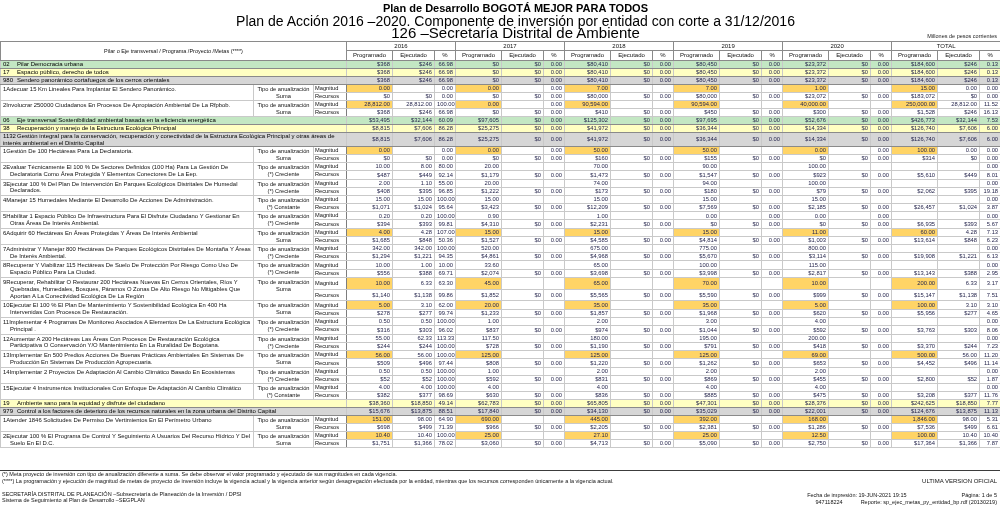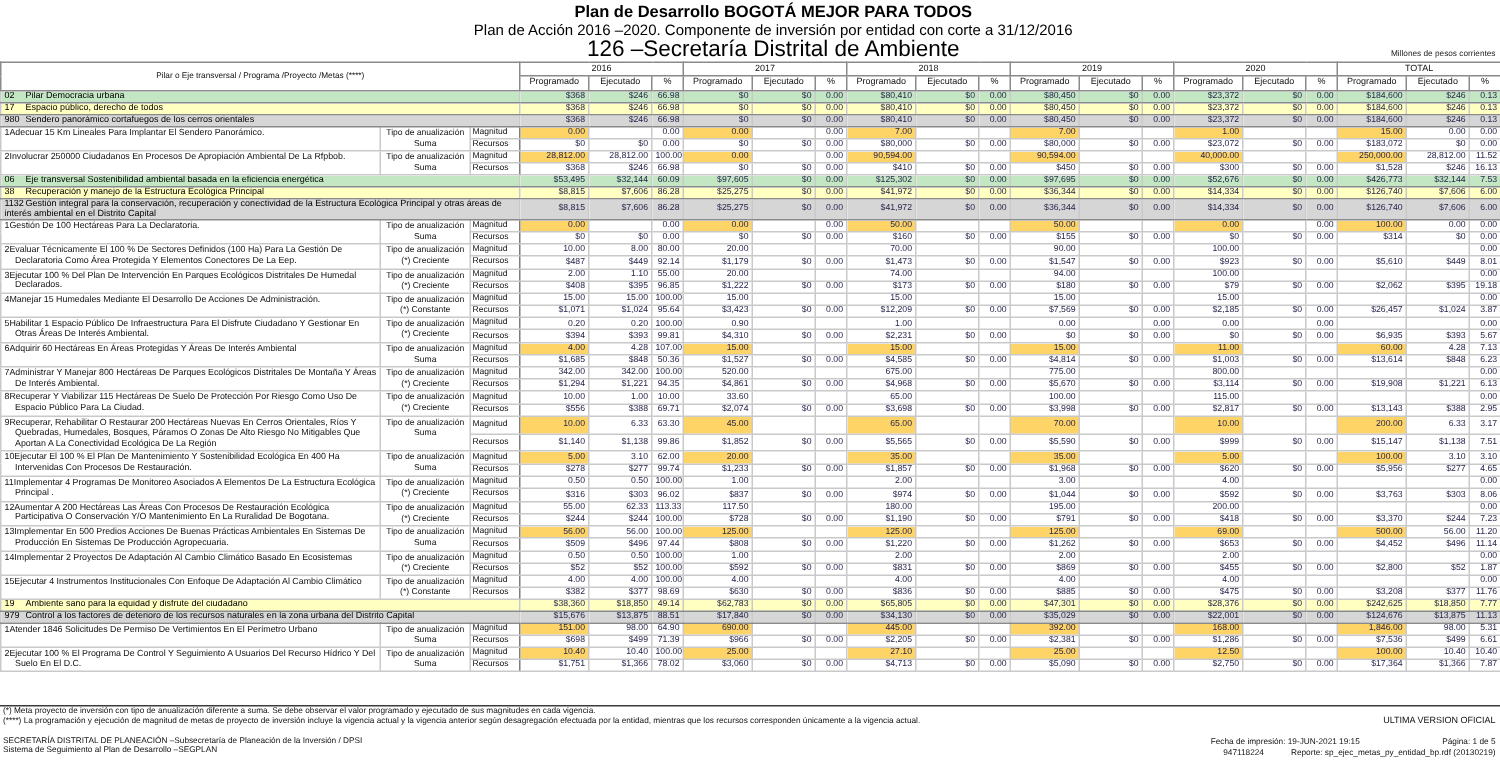--- a/index.html
+++ b/index.html
@@ -3,21 +3,21 @@
 <meta charset="utf-8">
 <style>
   * { margin:0; padding:0; box-sizing:border-box; }
   html,body { width:1000px; height:513px; background:#ffffff; overflow:hidden;
               font-family:"Liberation Sans", sans-serif; color:#000; }
   #page { position:relative; width:1000px; height:513px; background:#fff; }
 
   
   #rpt-header { text-align:center; padding-top:2px; position:relative;padding-left:31px; }
   .title   { font-size:11px; font-weight:bold; line-height:13px; }
-  .subtitle{ font-size:10px; line-height:12px; }
+  .subtitle{ font-size:14px; line-height:12px; }
   .entity  { font-size:15px; line-height:12px; }
   .unit    { position:absolute; right:3px; bottom:0; font-size:5.5px; color:#222; }
 
   
   table { border-collapse:collapse; table-layout:fixed; width:1000px; margin-top:2px; }
   th,td { border:1px solid #c9c9c9; overflow:hidden; }
   th { font-size:6px; font-weight:normal; text-align:center; color:#111; background:#fff; }
   thead th { border-color:#8a8a8a; }
   .ycell { height:8px; line-height:8px; }
   .scell { height:9px; line-height:9px; }

